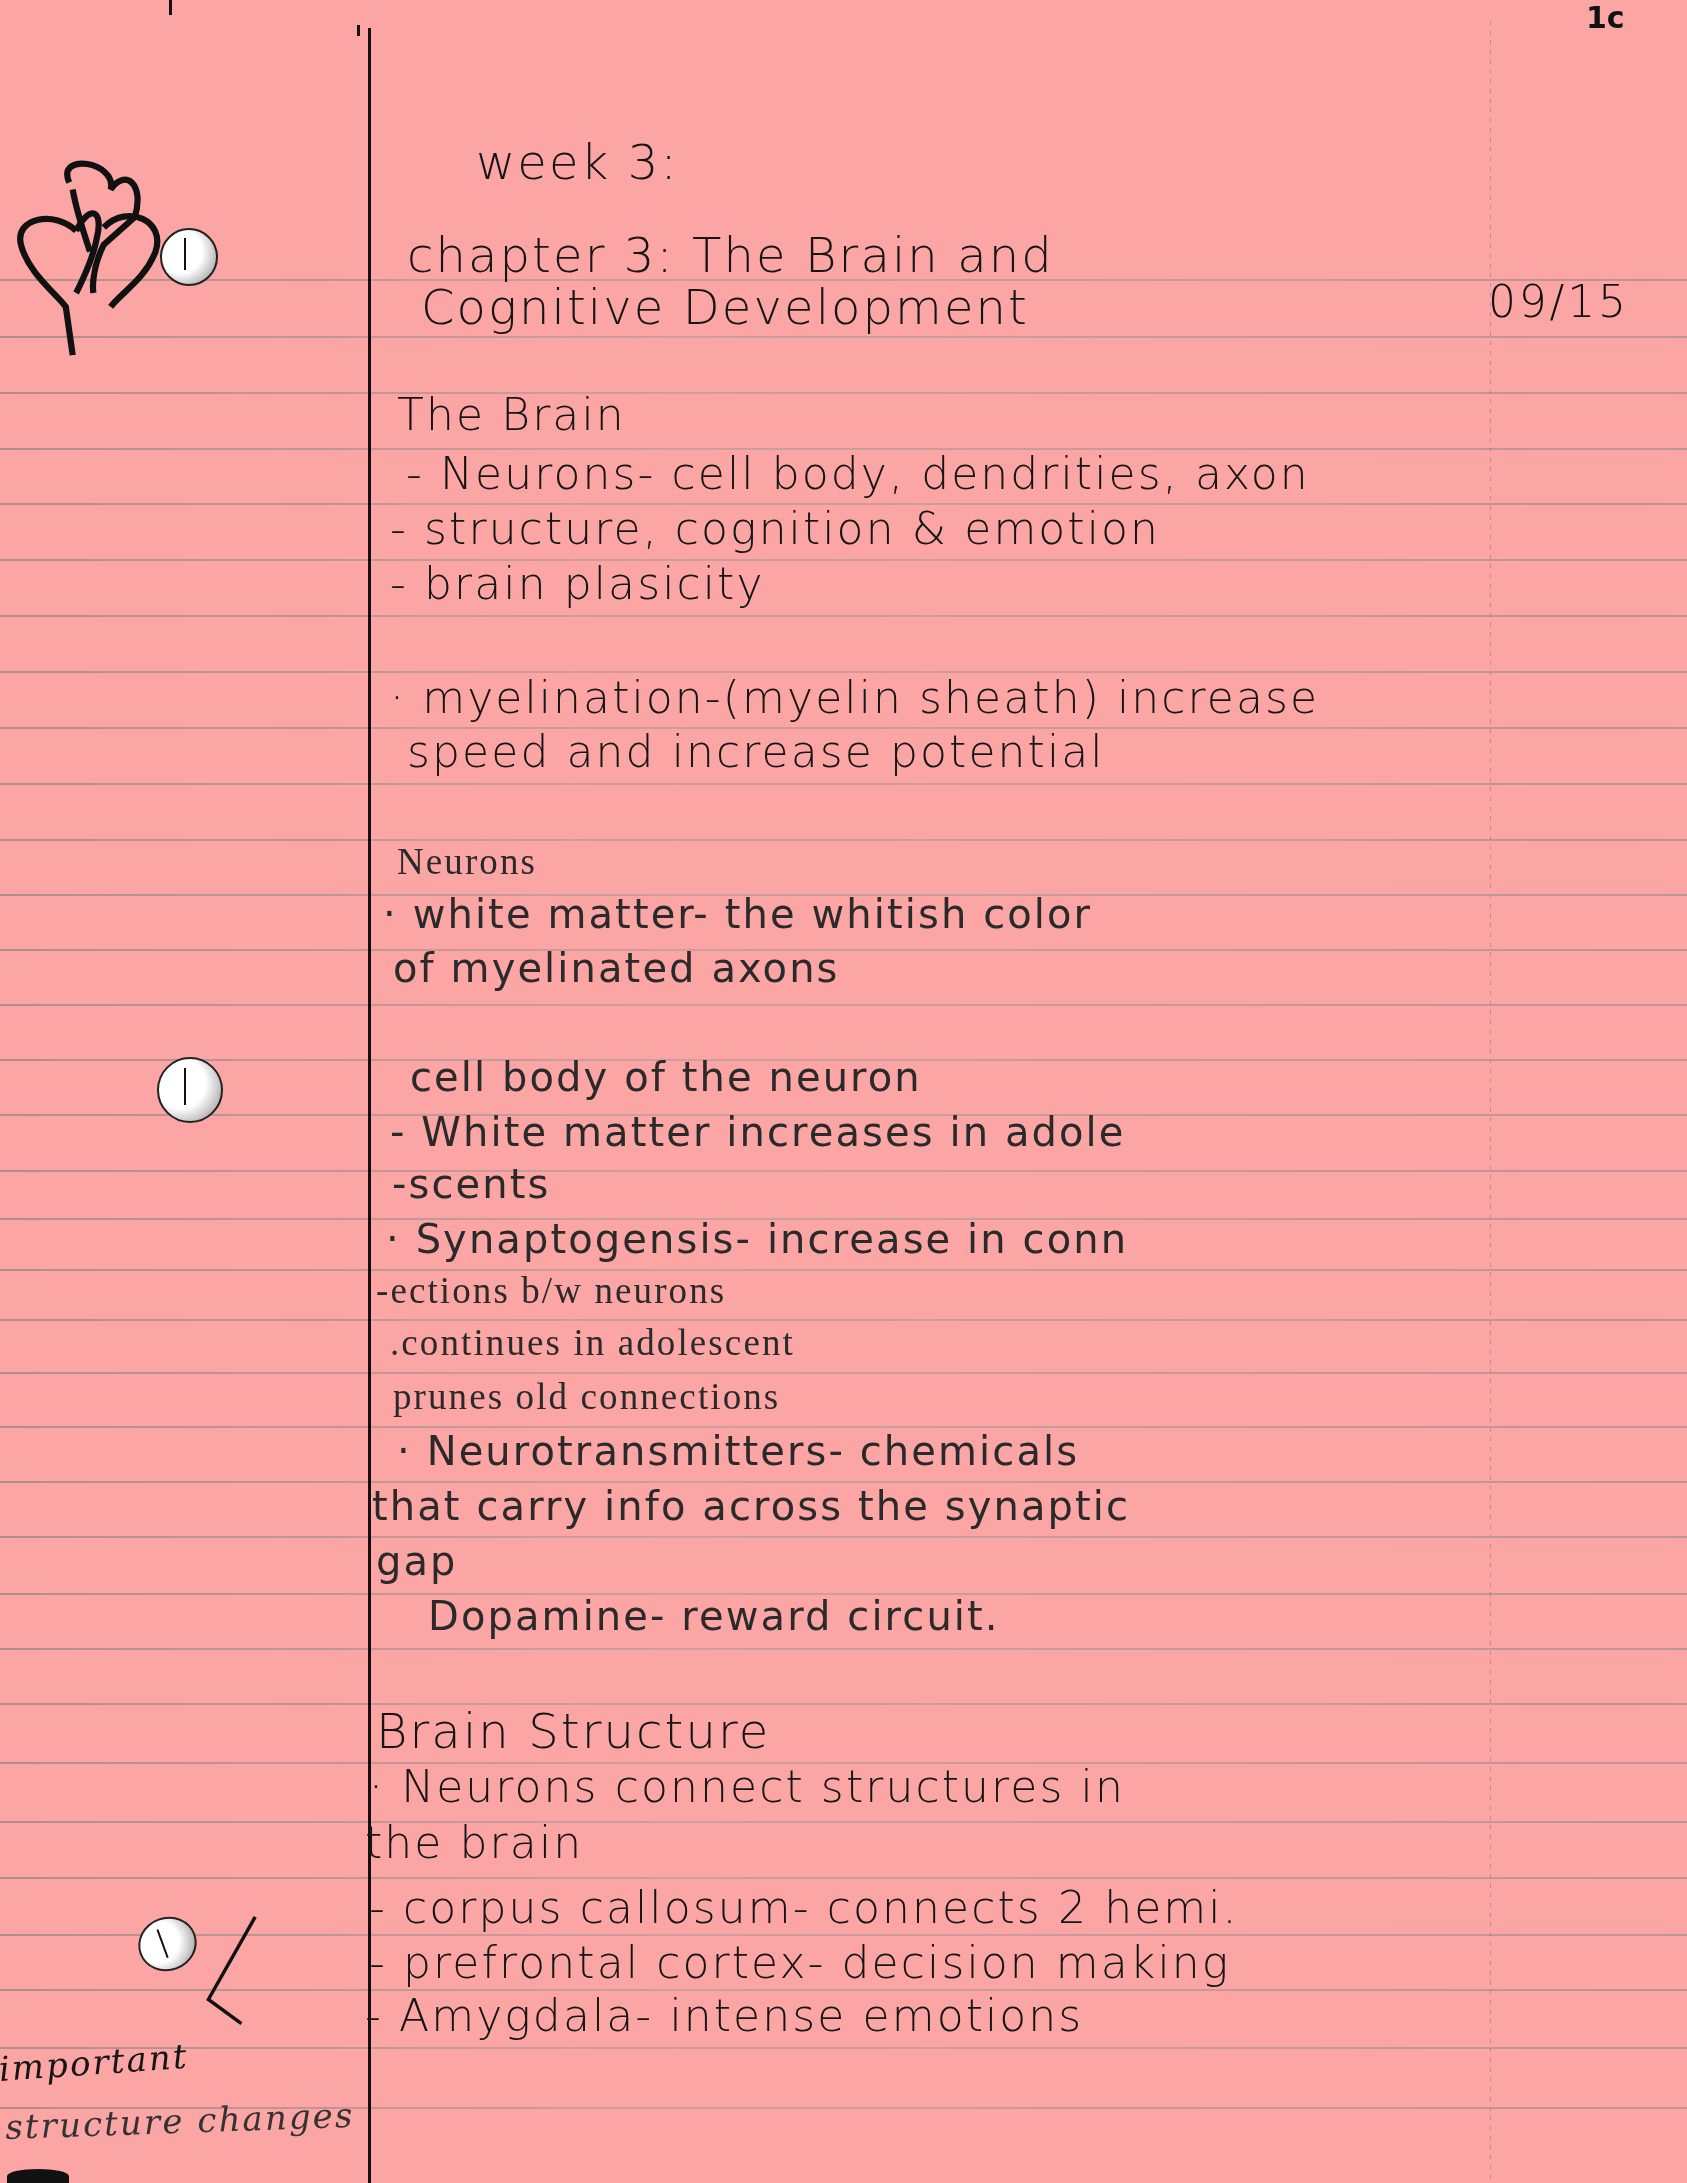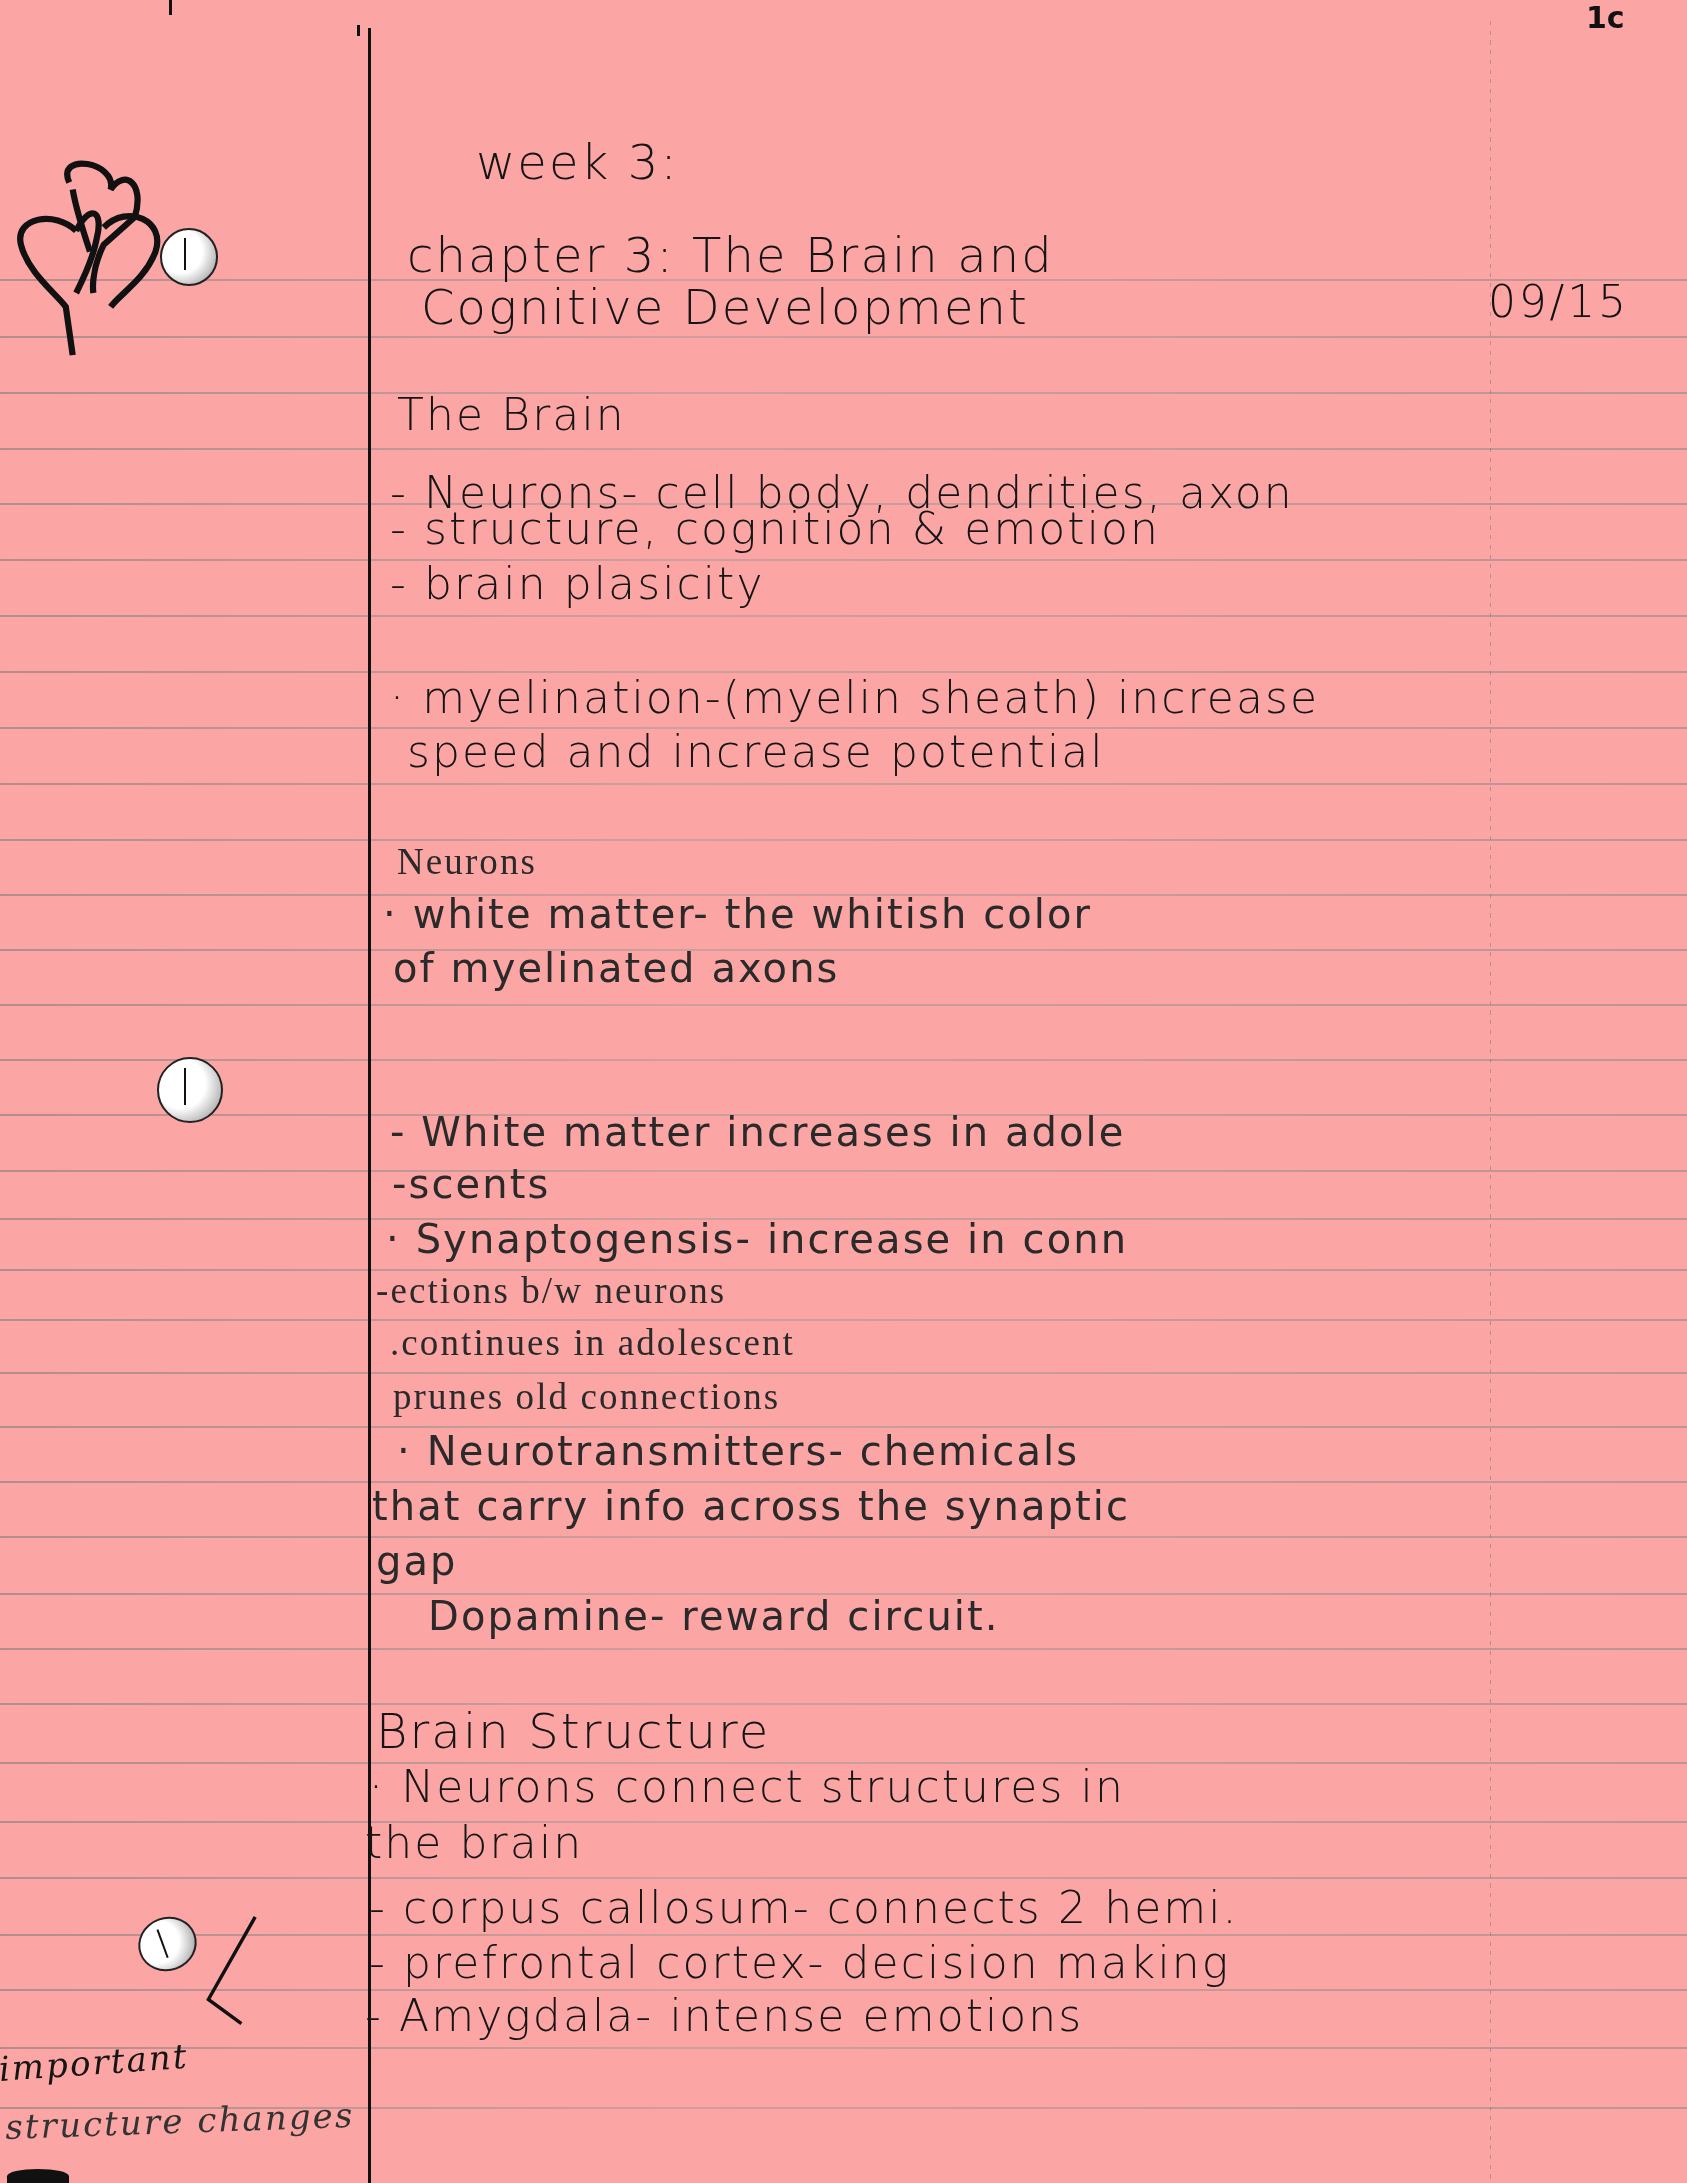--- a/index.html
+++ b/index.html
@@ -116,30 +116,31 @@
   <svg class="bracket" style="left:200px; top:1910px" width="76" height="117" viewBox="0 0 110 170">
     <path d="M80 10 L 12 130 L 60 165" fill="none" stroke="#111" stroke-width="5"></path>
   </svg>
 
   <div class="hw sz-xl" style="left:476px; top:138px;">week 3:</div>
   <div class="hw sz-xl" style="left:407px; top:231px;">chapter 3: The Brain and</div>
   <div class="hw sz-xl" style="left:421px; top:283px;">Cognitive Development</div>
   <div class="date" style="left:1488px; top:276px;">09/15</div>
 
   <div class="hw sz-l" style="left:397px; top:393px;">The Brain</div>
-  <div class="hw sz-l" style="left:390px; top:452px;margin-top:19px;">- Neurons- cell body, dendrities, axon</div>
+  <div class="hw sz-l" style="left:406px; top:452px;">- Neurons- cell body, dendrities, axon</div>
   <div class="hw sz-l" style="left:390px; top:507px;">- structure, cognition &amp; emotion</div>
   <div class="hw sz-l" style="left:390px; top:562px;">- brain plasicity</div>
 
   <div class="hw sz-l" style="left:390px; top:676px;">· myelination-(myelin sheath) increase</div>
   <div class="hw sz-l" style="left:407px; top:730px;">speed and increase potential</div>
 
   <div class="hw sz-s light" style="left:397px; top:843px;">Neurons</div>
   <div class="hw sz-m light" style="left:383px; top:894px;">· white matter- the whitish color</div>
   <div class="hw sz-m light" style="left:393px; top:948px;">of myelinated axons</div>
+  <div class="hw sz-m light" style="left:410px; top:1057px;">cell body of the neuron</div>
   <div class="hw sz-m light" style="left:390px; top:1112px;">- White matter increases in adole</div>
   <div class="hw sz-m light" style="left:392px; top:1164px;">-scents</div>
   <div class="hw sz-m light" style="left:386px; top:1219px;">· Synaptogensis- increase in conn</div>
   <div class="hw sz-s light" style="left:376px; top:1272px;">-ections b/w neurons</div>
   <div class="hw sz-s light" style="left:390px; top:1324px;">.continues in adolescent</div>
   <div class="hw sz-s light" style="left:393px; top:1378px;">prunes old connections</div>
   <div class="hw sz-m light" style="left:397px; top:1431px;">· Neurotransmitters- chemicals</div>
   <div class="hw sz-m light" style="left:372px; top:1486px;">that carry info across the synaptic</div>
   <div class="hw sz-m light" style="left:376px; top:1541px;">gap</div>
   <div class="hw sz-m light" style="left:428px; top:1596px;">Dopamine- reward circuit.</div>

